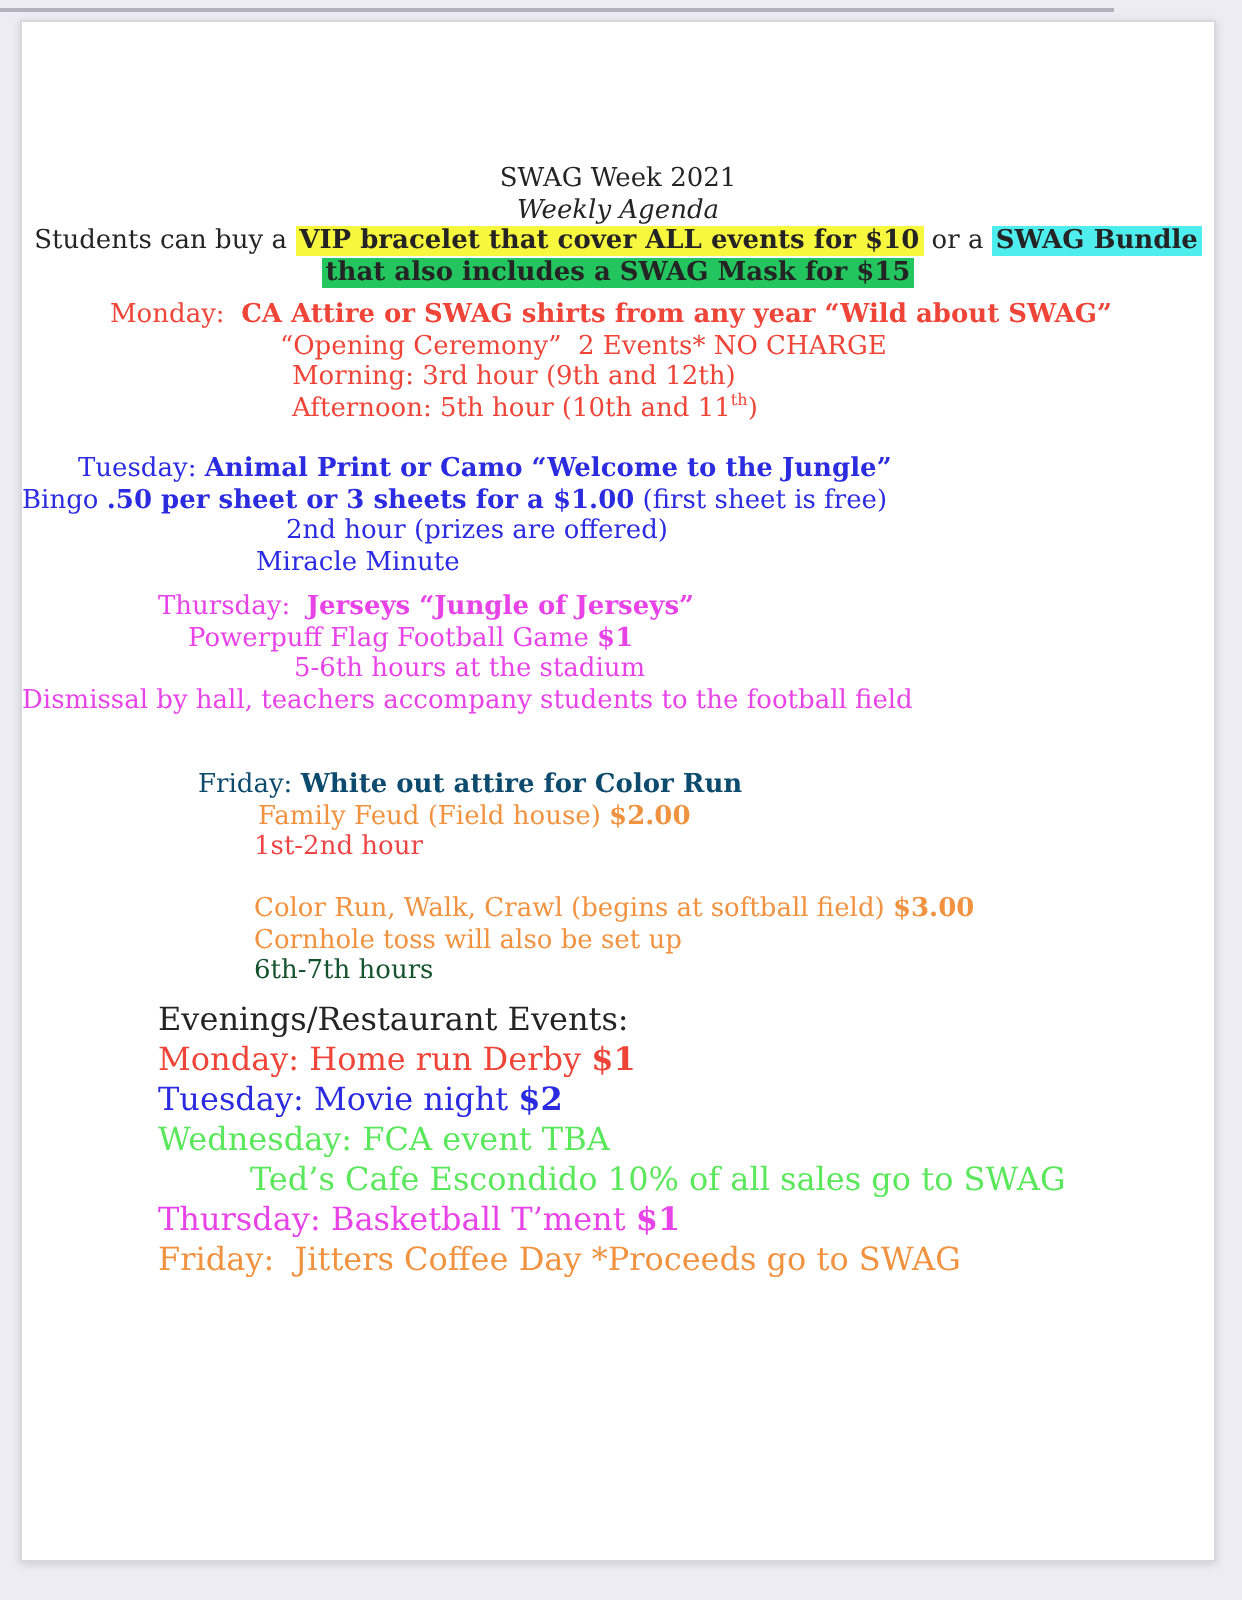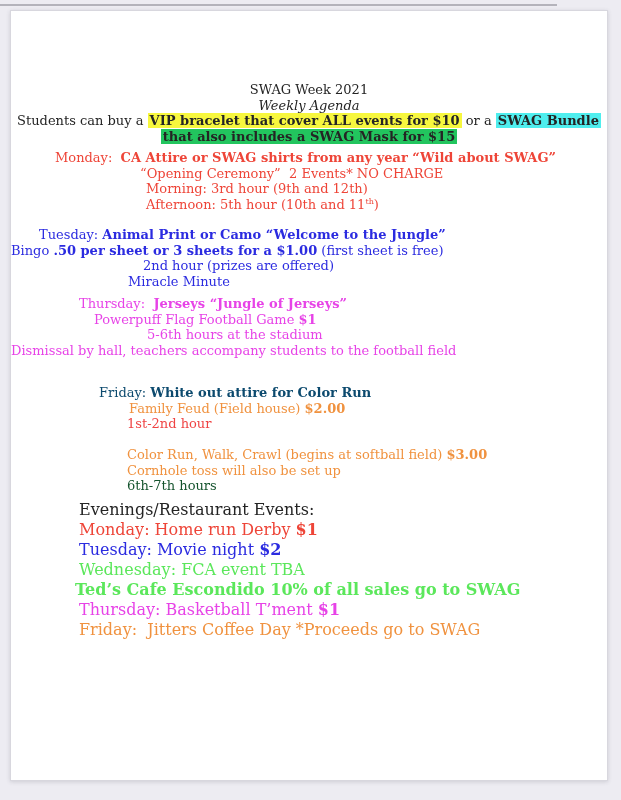--- a/index.html
+++ b/index.html
@@ -88,19 +88,19 @@
           <div class="doc-line size-s blank-s"></div>
           <div class="doc-line size-s" style="padding-left: 116px; color: rgb(240, 146, 63);"><span>Color Run, Walk, Crawl (begins at softball field) </span><span class="seg-bold">$3.00</span></div>
           <div class="doc-line size-s" style="padding-left: 116px; color: rgb(240, 146, 63);"><span>Cornhole toss will also be set up</span></div>
           <div class="doc-line size-s" style="padding-left: 116px; color: #14532d;"><span>6th-7th hours</span></div>
         </div>
         <div style="margin-top: 6px;">
           <div class="doc-line size-l" style="padding-left: 68px; color: rgb(36, 36, 36);"><span>Evenings/Restaurant Events:</span></div>
           <div class="doc-line size-l" style="padding-left: 68px; color: rgb(238, 69, 56);"><span>Monday: Home run Derby </span><span class="seg-bold">$1</span></div>
           <div class="doc-line size-l" style="padding-left: 68px; color: rgb(43, 43, 224);"><span>Tuesday: Movie night </span><span class="seg-bold">$2</span></div>
           <div class="doc-line size-l" style="padding-left: 68px; color: rgb(91, 231, 91);"><span>Wednesday: FCA event TBA</span></div>
-          <div class="doc-line size-l" style="padding-left: 64px; color: rgb(91, 231, 91); font-weight: bold;"><span>Ted’s Cafe Escondido 10% of all sales go to SWAG</span></div>
+          <div class="doc-line size-l" style="padding-left: 114px; color: rgb(91, 231, 91);"><span>Ted’s Cafe Escondido 10% of all sales go to SWAG</span></div>
           <div class="doc-line size-l" style="padding-left: 68px; color: rgb(231, 67, 231);"><span>Thursday: Basketball T’ment </span><span class="seg-bold">$1</span></div>
           <div class="doc-line size-l" style="padding-left: 68px; color: rgb(240, 146, 63);"><span>Friday:  Jitters Coffee Day *Proceeds go to SWAG</span></div>
         </div>
       </div>
   </div>
 </div>
 
 </body></html>

